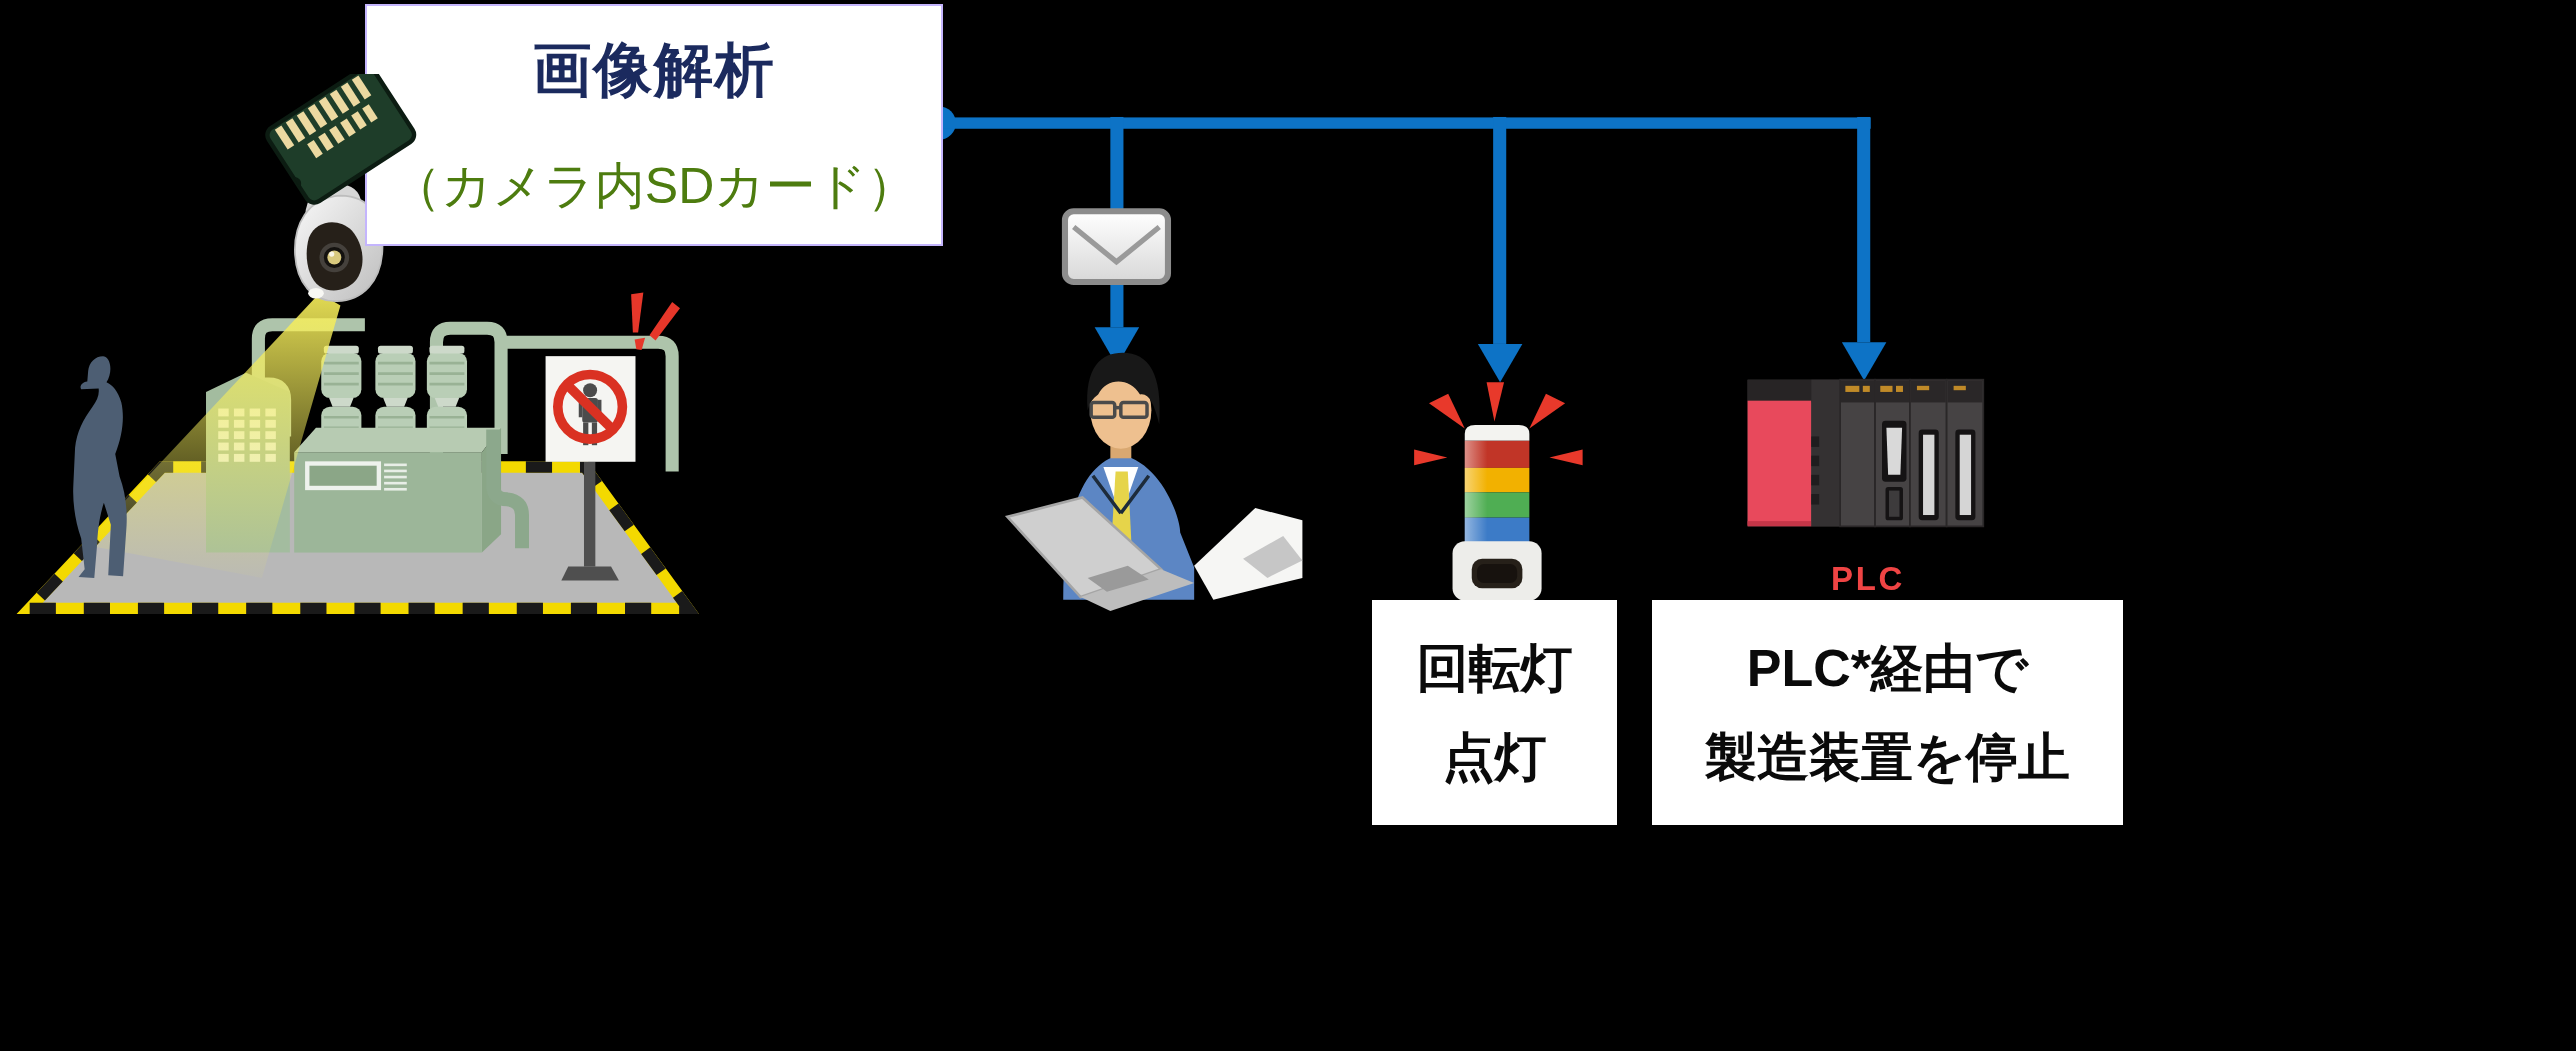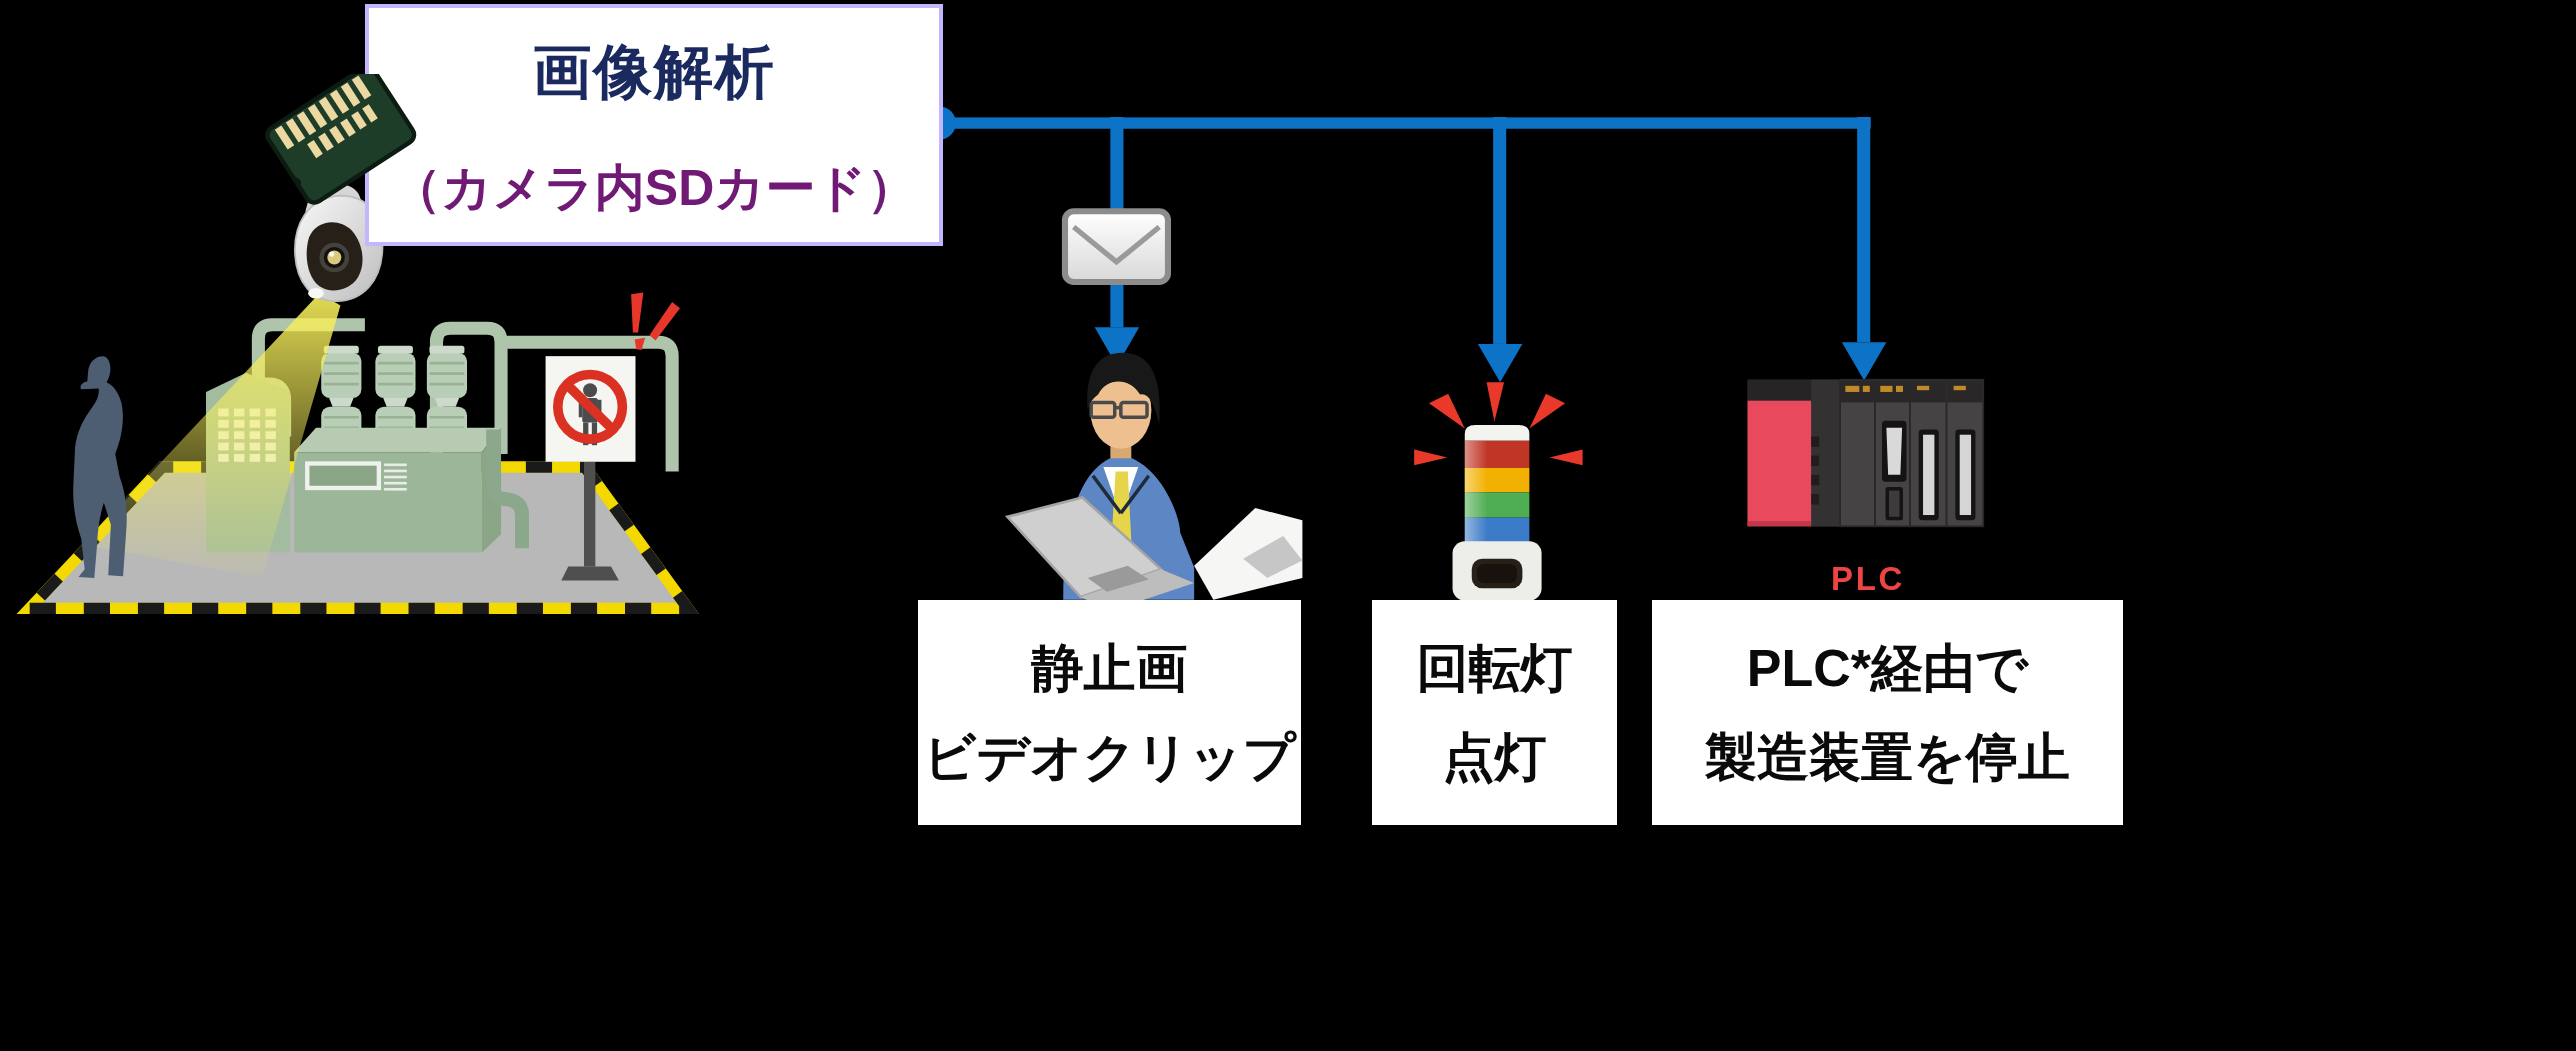--- a/index.html
+++ b/index.html
@@ -4,29 +4,29 @@
 <style>
   html,body{margin:0;padding:0;background:#000;}
   .canvas{
     position:relative;width:2576px;height:1051px;background:#000;overflow:hidden;
     font-family:"Liberation Sans",sans-serif;
   }
   .canvas svg{position:absolute;left:0;top:0;}
   
   .analysis-box{
     position:absolute;left:365px;top:4.4px;width:578px;height:242px;
-    background:#ffffff;border:4px solid #c4b5fd;box-sizing:border-box;z-index:10;
+    background:#ffffff;border:2px solid #c4b5fd;box-sizing:border-box;z-index:10;
   }
   .analysis-title{
     position:absolute;left:0;top:24.4px;width:100%;text-align:center;
     font-size:59px;font-weight:bold;color:#1b2a5e;letter-spacing:1.7px;
   }
   .analysis-sub{
     position:absolute;left:0;top:147px;width:100%;text-align:center;
-    font-size:50px;font-weight:700;color:#701a75;
+    font-size:50px;font-weight:400;color:#4d7c0f;
   }
   
   .out-box{
     position:absolute;top:600px;height:225px;background:#ffffff;z-index:10;
     display:flex;flex-direction:column;align-items:center;justify-content:center;
     gap:37px;font-size:52px;font-weight:bold;color:#0a0a0a;line-height:1;
   }
   .out-box-1{left:918px;width:383px;}
   .out-box-2{left:1372px;width:245px;}
   .out-box-3{left:1652px;width:471px;}
@@ -298,24 +298,20 @@
       <rect x="2240" y="492" width="23" height="104" rx="4" fill="#151314"></rect>
       <rect x="2245" y="498" width="13" height="92" fill="#d5d5d5"></rect>
     </g>
   </svg>
 
   <div class="analysis-box">
     <div class="analysis-title">画像解析</div>
     <div class="analysis-sub">（カメラ内SDカード）</div>
   </div>
 
-  <div class="out-box out-box-1">
-    <span>静止画</span>
-    <span>ビデオクリップ</span>
-  </div>
   <div class="out-box out-box-3">
     <span>PLC*経由で</span>
     <span>製造装置を停止</span>
   </div>
   <div class="out-box out-box-2">
     <span>回転灯</span>
     <span>点灯</span>
   </div>
 
   <div class="plc-label">PLC</div>

